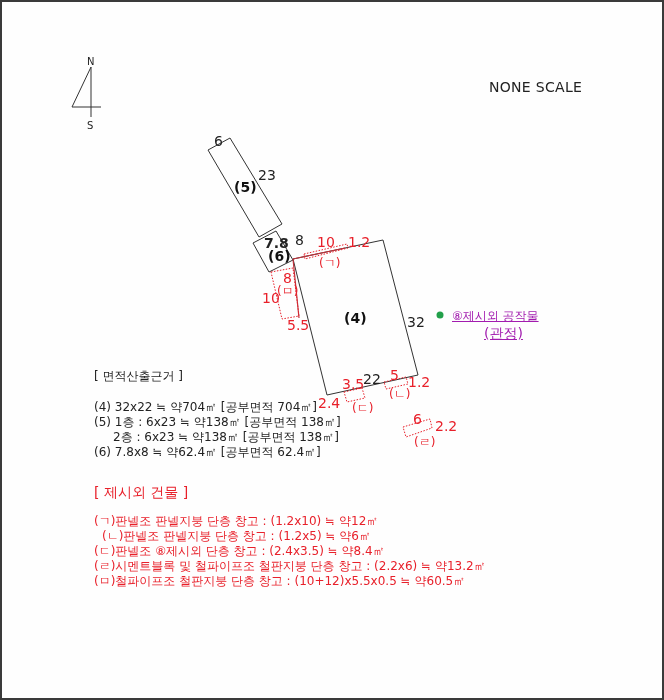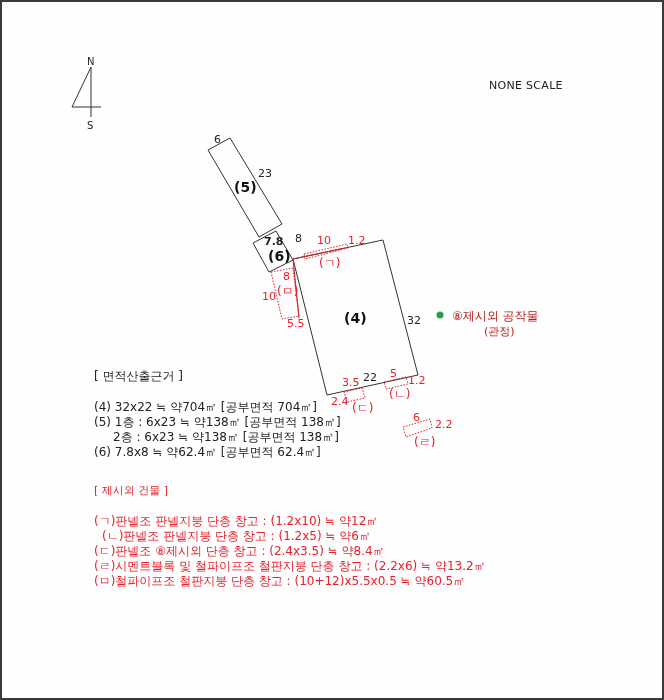--- a/index.html
+++ b/index.html
@@ -4,22 +4,22 @@
 <style>
   html, body { margin: 0; padding: 0; background: #fff; }
   body { width: 664px; height: 700px; position: relative; overflow: hidden;
          font-family: "DejaVu Sans", "Liberation Sans", sans-serif; }
   .frame { position: absolute; left: 0; top: 0; width: 660px; height: 696px;
            border: 2px solid #3a3a3a; background: #fefefe; }
   svg.drawing { position: absolute; left: 0; top: 0; }
   .txt { position: absolute; white-space: nowrap; line-height: 1; }
   .black { color: #222; }
   .red { color: #e8202a; }
-  .green { color: #b91c1c; }
-  .t11 { font-size: 11px; }
+  .green { color: #a21caf; text-decoration: underline; }
+  .t11 { font-size: 14px; }
   .t10 { font-size: 10px; }
   .t12 { font-size: 12px; }
   .bold { font-weight: bold; font-size: 14px; color: #111; }
   .list-line { position: absolute; white-space: nowrap; font-size: 12px; line-height: 1; }
 </style>
 </head>
 <body>
 
 <div class="frame"></div>
 
@@ -77,21 +77,21 @@
 <div class="txt red t11" style="left:283px;top:271px;">8</div>
 <div class="txt red t11" style="left:262px;top:291px;">10</div>
 <div class="txt red t12" style="left:277px;top:285px;">(ㅁ)</div>
 <div class="txt red t11" style="left:287px;top:318px;">5.5</div>
 
 <div class="txt red t11" style="left:390px;top:368px;">5</div>
 <div class="txt red t11" style="left:408px;top:375px;">1.2</div>
 <div class="txt red t12" style="left:389px;top:388px;">(ㄴ)</div>
 
 <div class="txt red t11" style="left:342px;top:377px;">3.5</div>
-<div class="txt red t11" style="left:331px;top:396px;">2.4</div>
+<div class="txt red t11" style="left:318px;top:396px;">2.4</div>
 <div class="txt red t12" style="left:352px;top:402px;">(ㄷ)</div>
 
 <div class="txt red t11" style="left:413px;top:412px;">6</div>
 <div class="txt red t11" style="left:435px;top:419px;">2.2</div>
 <div class="txt red t12" style="left:414px;top:436px;">(ㄹ)</div>
 
 <div class="txt green t12" style="left:452px;top:310px;">⑧제시외 공작물</div>
 <div class="txt green t11" style="left:484px;top:326px;">(관정)</div>
 
 <div class="txt black t12" style="left:94px;top:370px;">[ 면적산출근거 ]</div>

